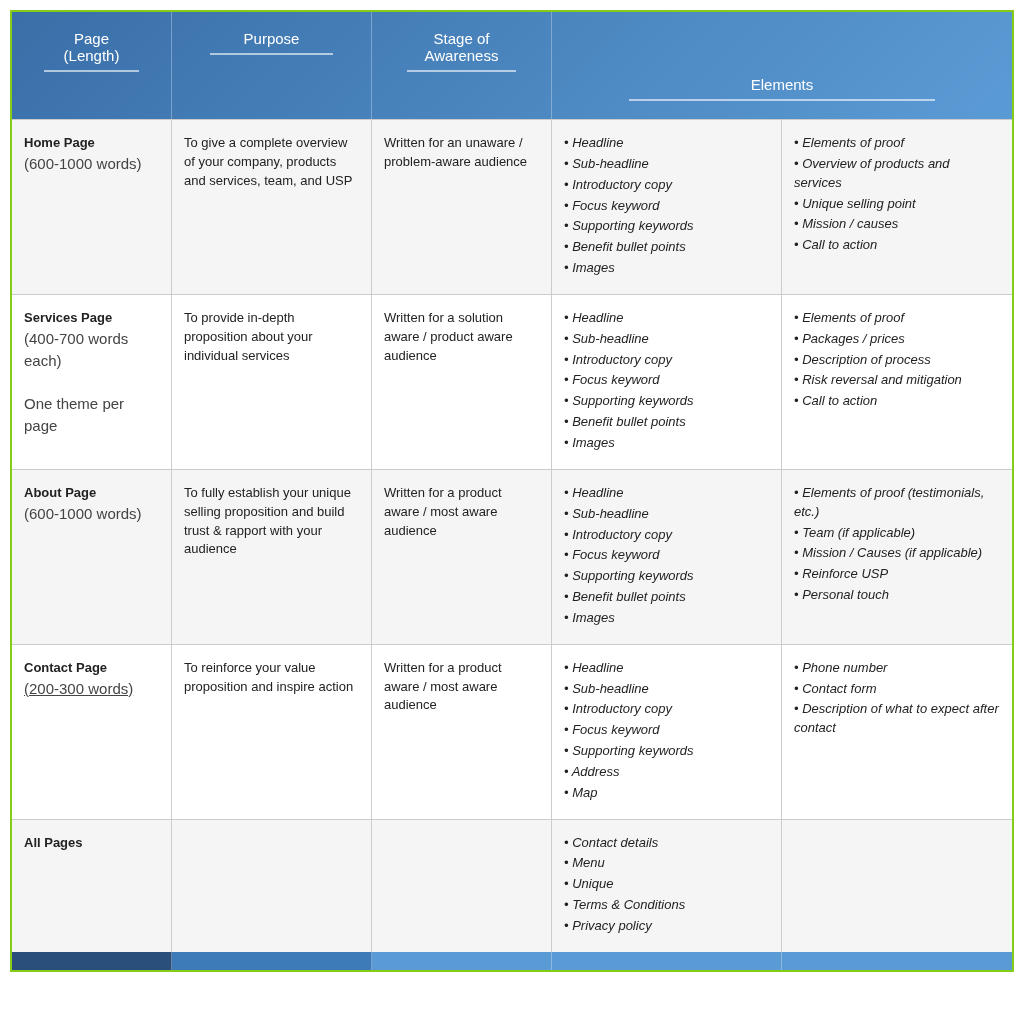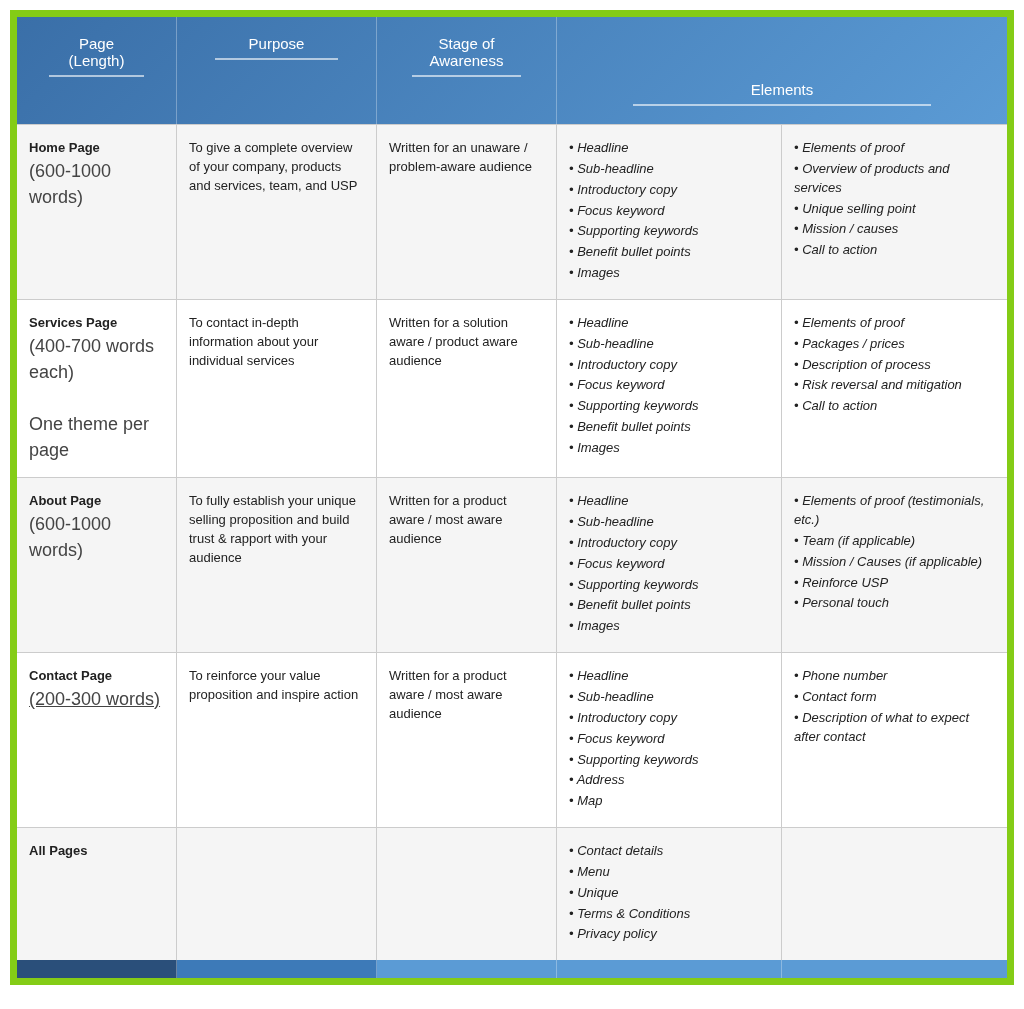--- a/index.html
+++ b/index.html
@@ -6,21 +6,21 @@
     body {
       font-family: Arial, sans-serif;
       font-size: 13px;
       background: #fff;
       padding: 10px;
     }
     .table-wrapper {
       width: 100%;
       max-width: 1004px;
       margin: 0 auto;
-      border: 7px solid #84cc16;
+      border: 2px solid #84cc16;
     }
     .header-row {
       display: grid;
       grid-template-columns: 160px 200px 180px 1fr 1fr;
       background: linear-gradient(135deg, #3a6fa8 0%, #5b9bd5 100%);
     }
     .header-cell {
       color: #fff;
       font-size: 15px;
       font-weight: 500;
@@ -50,21 +50,21 @@
       line-height: 1.45;
       color: #222;
     }
     .data-cell:last-child { border-right: none; }
     .page-title {
       font-weight: bold;
       font-size: 13px;
     }
     .page-subtitle {
       font-weight: normal;
-      font-size: 18px;
+      font-size: 15px;
       color: #444;
       text-align: right;
     }
     .bullet-list {
       list-style: none;
       padding: 0;
     }
     .bullet-list li::before {
       content: '• ';
     }
@@ -135,21 +135,21 @@
             <li>Unique selling point</li>
             <li>Mission / causes</li>
             <li>Call to action</li>
           </ul>
         </div>
       </div>
       <div class="data-row">
         <div class="data-cell"><span class="page-title">Services Page</span><br><span class="page-subtitle" style="white-space:pre-line;">(400-700 words each)
 
 One theme per page</span></div>
-        <div class="data-cell">To contact in-depth information about your individual services</div>
+        <div class="data-cell">To provide in-depth proposition about your individual services</div>
         <div class="data-cell">Written for a solution aware / product aware audience</div>
         <div class="data-cell">
           <ul class="bullet-list">
             <li>Headline</li>
             <li>Sub-headline</li>
             <li>Introductory copy</li>
             <li>Focus keyword</li>
             <li>Supporting keywords</li>
             <li>Benefit bullet points</li>
             <li>Images</li>

